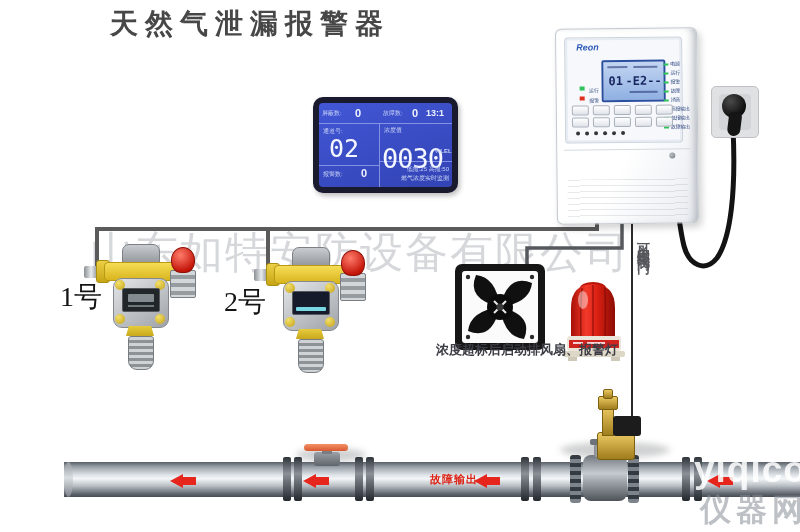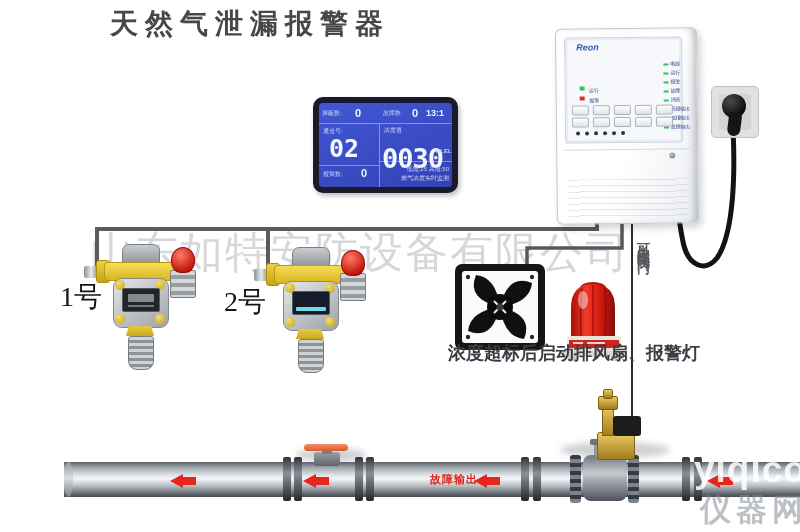--- a/index.html
+++ b/index.html
@@ -11,34 +11,34 @@
   .title{left:98px;top:5px;font-family:"Liberation Serif",serif;font-weight:bold;
          font-size:28px;color:#474747;letter-spacing:7px;margin-left:12px;}
   .wm-company{left:90px;top:224px;font-size:43px;color:#a9adb2;opacity:.48;
               letter-spacing:2px;white-space:nowrap;}
   .wm-latin{left:694px;top:449px;font-size:37px;font-weight:bold;color:rgba(255,255,255,.85);
             letter-spacing:1px;}
   .wm-cn{left:700px;top:489px;font-size:31px;font-weight:bold;color:rgba(135,141,148,.55);
          letter-spacing:5px;white-space:nowrap;}
   .sig-label{left:95px;top:211px;font-size:12px;font-weight:bold;color:#44444c;white-space:nowrap;}
   .det-label{font-family:"Liberation Serif",serif;font-size:28px;color:#141414;}
-  .fan-caption{left:436px;top:341px;font-size:18px;font-weight:bold;color:#3c3c45;white-space:nowrap;margin-left:12px;}
+  .fan-caption{left:436px;top:341px;font-size:13px;font-weight:bold;color:#3c3c45;white-space:nowrap;}
   .valve-caption{left:634px;top:232px;writing-mode:vertical-rl;font-size:13px;font-weight:bold;
                  color:#56575c;letter-spacing:3px;}
   .pipe-caption{left:430px;top:472px;font-size:11px;font-weight:bold;color:#dd2418;letter-spacing:1px;}
 
   
   .dp{left:313px;top:97px;width:145px;height:96px;background:#191a2e;border-radius:10px;
       box-shadow:2px 3px 5px rgba(0,0,0,.25);}
   .dp-screen{left:6px;top:6px;width:133px;height:84px;border-radius:4px;
              background:linear-gradient(160deg,#4257d6,#3243b4);color:#eef2ff;}
   .dp-line{background:rgba(150,163,238,.8);}
   .dp-sm{font-size:6px;color:#c9d4f6;white-space:nowrap;}
   .dp-val{font-size:11px;font-weight:bold;}
-  .dp-big{font-family:"DejaVu Sans Mono",monospace;font-weight:bold;color:#f4f7ff;line-height:1;}
+  .dp-big{font-family:"DejaVu Sans Mono",monospace;font-weight:normal;color:#f4f7ff;line-height:1;}
 
   
   .ctrl{left:556px;top:28px;width:140px;height:194px;border-radius:6px;border:1px solid #c3c8cf;
         background:linear-gradient(115deg,#ffffff 55%,#e9ecf1);transform:rotate(-.6deg);
         box-shadow:inset -7px 0 9px -5px rgba(110,118,130,.55),3px 4px 7px rgba(0,0,0,.18);}
   .ctrl-panel{left:8px;top:8px;width:116px;height:104px;background:#f6f8fb;border:1px solid #ccd3dd;
               border-radius:4px;box-shadow:inset 0 0 0 2px #e7ecf3;}
   .brand{left:11px;top:4px;font-size:9px;font-weight:bold;font-style:italic;color:#2d5bb8;}
   .ctrl-screen{left:36px;top:22px;width:60px;height:38px;border:2px solid #2a4fa0;border-radius:2px;
                background:linear-gradient(180deg,#c3d5f2,#8fb0e2);overflow:hidden;}
@@ -148,20 +148,27 @@
 
       <div class="abs" style="left:14px;top:40px">
         <span style="display:inline-block;width:5px;height:4px;background:#2ec45a;vertical-align:middle"></span>
         <span class="mini-led-label">运行</span>
       </div>
       <div class="abs" style="left:14px;top:50px">
         <span style="display:inline-block;width:5px;height:4px;background:#e03020;vertical-align:middle"></span>
         <span class="mini-led-label">报警</span>
       </div>
 
+      <div class="abs ctrl-screen">
+        <div class="abs deco-dash" style="left:4px;top:4px;width:20px;height:2px"></div>
+        <div class="abs deco-dash" style="left:30px;top:4px;width:24px;height:2px"></div>
+        <span class="abs lcd-txt" style="left:5px;top:12px">01</span>
+        <span class="abs lcd-txt" style="left:22px;top:12px">-E2--</span>
+        <div class="abs deco-dash" style="left:26px;top:29px;width:28px;height:2px"></div>
+      </div>
 
       <div class="abs" style="left:98px;top:23px">
         <div class="led-row" style="height:9px"><span class="led-dash"></span><span>电源</span></div>
         <div class="led-row" style="height:9px"><span class="led-dash"></span><span>运行</span></div>
         <div class="led-row" style="height:9px"><span class="led-dash"></span><span>报警</span></div>
         <div class="led-row" style="height:9px"><span class="led-dash"></span><span>故障</span></div>
         <div class="led-row" style="height:9px"><span class="led-dash"></span><span>消音</span></div>
         <div class="led-row" style="height:9px"><span class="led-dash"></span><span>高报输出</span></div>
         <div class="led-row" style="height:9px"><span class="led-dash"></span><span>低报输出</span></div>
         <div class="led-row" style="height:9px"><span class="led-dash"></span><span>故障输出</span></div>

